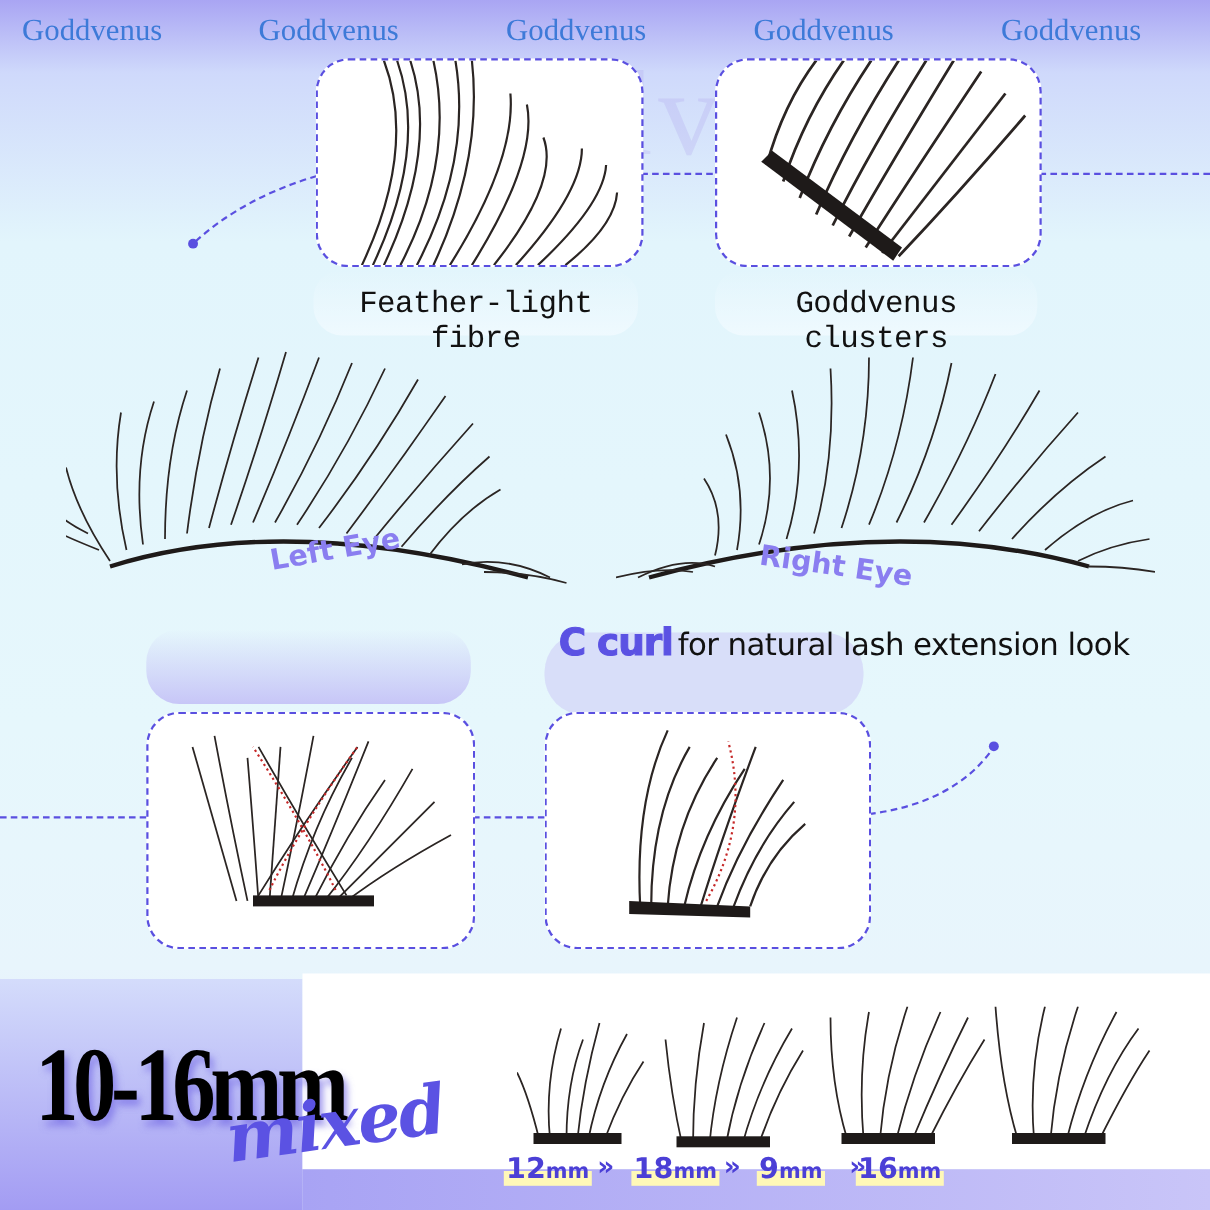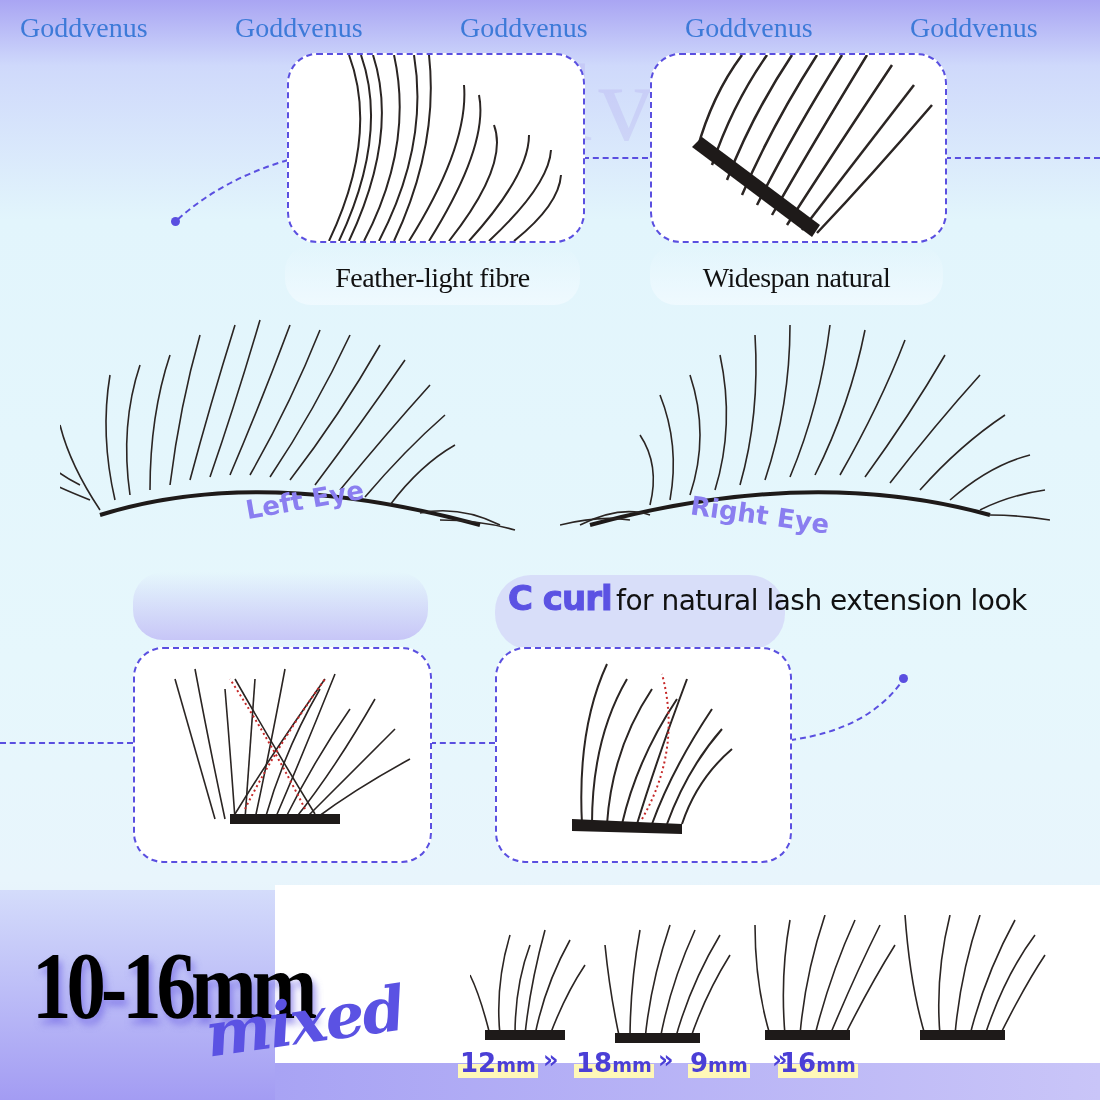--- a/index.html
+++ b/index.html
@@ -7,21 +7,21 @@
     font-family:"Liberation Sans",sans-serif;
     background:linear-gradient(180deg,#a9a5f3 0%,#cfd9fb 6%,#e2f5fc 20%,#e6f7fc 60%,#e8f5fc 80%,#d9dcfb 100%);}
   .abs{position:absolute;}
   .brand-row{top:8px;left:0;width:1100px;height:40px;}
   .brand{position:absolute;top:4px;font-family:"Liberation Serif",serif;font-size:28px;color:#3d7ad8;}
   .watermark{top:40px;left:330px;font-family:"Liberation Serif",serif;font-size:110px;color:rgba(170,160,235,0.25);letter-spacing:6px;}
   .dash-box{position:absolute;border:2px dashed #5a4fe0;border-radius:30px;background:#fff;overflow:hidden;}
   .dash-line{position:absolute;border-top:2px dashed #5a4fe0;}
   .dot{position:absolute;width:9px;height:9px;border-radius:50%;background:#5a4fe0;}
   .caption-pill{position:absolute;border-radius:26px;background:linear-gradient(180deg,rgba(255,255,255,0) 0%,rgba(240,250,255,0.9) 100%);}
-  .caption{position:absolute;font-family:Liberation Serif, serif;font-size:28px;color:#111;text-align:center;letter-spacing:-0.5px;}
+  .caption{position:absolute;font-family:Liberation Mono, monospace;font-size:28px;color:#111;text-align:center;letter-spacing:-0.5px;}
   .eye-label{position:absolute;font-family:"DejaVu Sans",sans-serif;font-weight:bold;font-size:26px;color:#8a7ef0;}
   .purple-pill{position:absolute;border-radius:30px;background:linear-gradient(180deg,rgba(210,215,250,0) 0%,#c7c6f7 100%);}
   .c-curl-pill{position:absolute;border-radius:36px;background:#d3d5f8;opacity:0.75;}
   .ccurl{font-family:"DejaVu Sans",sans-serif;font-weight:bold;font-size:34px;color:#5b52e3;-webkit-text-stroke:1px #5b52e3;letter-spacing:-1px;}
   .bottom-left{left:0;top:890px;width:275px;height:210px;background:linear-gradient(180deg,#d4dcfb 0%,#a39cf3 100%);}
   .bottom-white{left:275px;top:885px;width:825px;height:178px;background:#fff;}
   .bottom-band{left:275px;top:1063px;width:825px;height:37px;background:linear-gradient(90deg,#a8a3f4 0%,#c9c5f8 100%);}
   .big-mm{left:32px;top:930px;font-family:"Liberation Serif",serif;font-weight:bold;font-size:96px;color:#000;letter-spacing:-6px;
     text-shadow:4px 6px 8px rgba(120,110,230,0.7);transform:scaleX(0.82);transform-origin:left top;}
   .mixed{left:205px;top:985px;font-family:"DejaVu Serif",serif;font-style:italic;font-weight:bold;font-size:62px;color:#5b52e3;transform:rotate(-8deg);letter-spacing:-2px;}
@@ -82,21 +82,21 @@
         <path d="M150 175 Q200 110 262 30"></path>
         <path d="M165 178 Q220 120 280 50"></path>
     </g>
     <path d="M40 92 L160 182 L168 170 L50 82 Z" fill="#1e1a19"></path>
   </svg>
 </div>
 
 <div class="caption-pill" style="left:285px;top:245px;width:295px;height:60px"></div>
 <div class="caption" style="left:285px;top:262px;width:295px">Feather-light fibre</div>
 <div class="caption-pill" style="left:650px;top:245px;width:293px;height:60px"></div>
-<div class="caption" style="left:650px;top:262px;width:293px">Widespan natural</div>
+<div class="caption" style="left:650px;top:262px;width:293px">Goddvenus clusters</div>
 
 <svg class="abs" style="left:60px;top:315px" width="460" height="220">
   <path d="M40 200 Q200 150 420 210" fill="none" stroke="#1e1a19" stroke-width="4"></path>
   <g fill="none" stroke="#2b2523" stroke-width="1.6">
     <path d="M40 195 Q10 150 0 110"></path>
       <path d="M55 185 Q40 120 50 60"></path>
       <path d="M70 180 Q60 110 80 50"></path>
     <path d="M90 175 Q90 100 110 40"></path>
       <path d="M110 170 Q120 90 140 20"></path>
       <path d="M130 165 Q150 90 175 10"></path>
@@ -140,21 +140,21 @@
 </svg>
 
 <div class="eye-label" style="left:245px;top:485px;transform:rotate(-10deg)">Left Eye</div>
 <div class="eye-label" style="left:690px;top:500px;transform:rotate(8deg)">Right Eye</div>
 
 <div class="purple-pill" style="left:133px;top:572px;width:295px;height:68px"></div>
 <div class="caption" style="left:110px;top:560px;width:345px;line-height:42px">
 </div>
 
 <div class="c-curl-pill" style="left:495px;top:575px;width:290px;height:75px"></div>
-<div class="abs" style="left:508px;top:578px;white-space:nowrap">
+<div class="abs" style="left:508px;top:564px;white-space:nowrap">
   <span class="ccurl">C curl</span>
   <span style="font-family:'DejaVu Sans',sans-serif;font-size:28px;color:#111;letter-spacing:-0.5px">for natural lash extension look</span>
 </div>
 
 <div class="dash-line" style="left:0;top:742px;width:133px"></div>
 <div class="dash-line" style="left:430px;top:742px;width:65px"></div>
 <svg class="abs" style="left:788px;top:670px" width="130" height="80">
   <path d="M2 70 Q80 60 115 10" fill="none" stroke="#5a4fe0" stroke-width="2" stroke-dasharray="6 4"></path>
 </svg>
 <div class="dot" style="left:899px;top:674px"></div>

